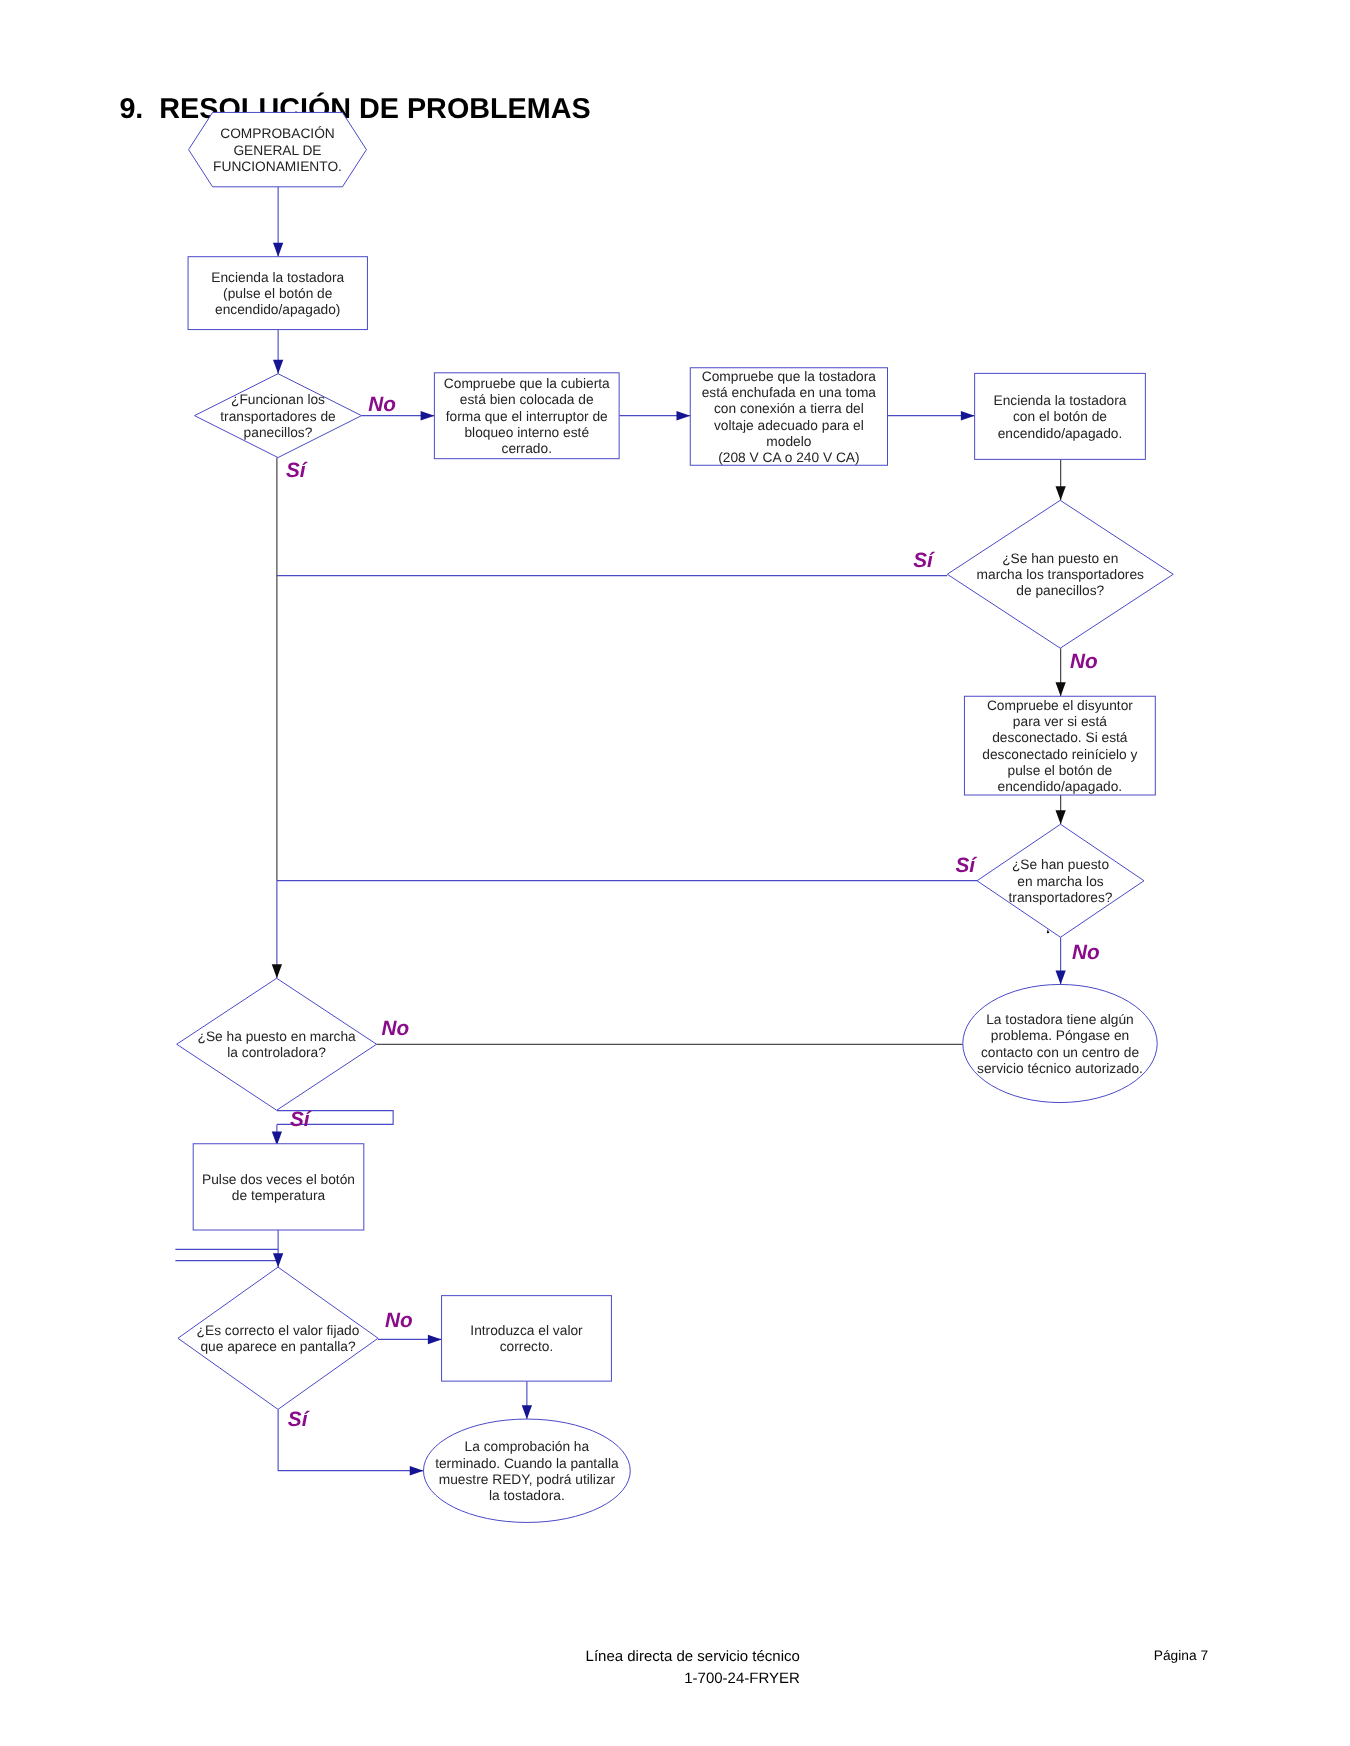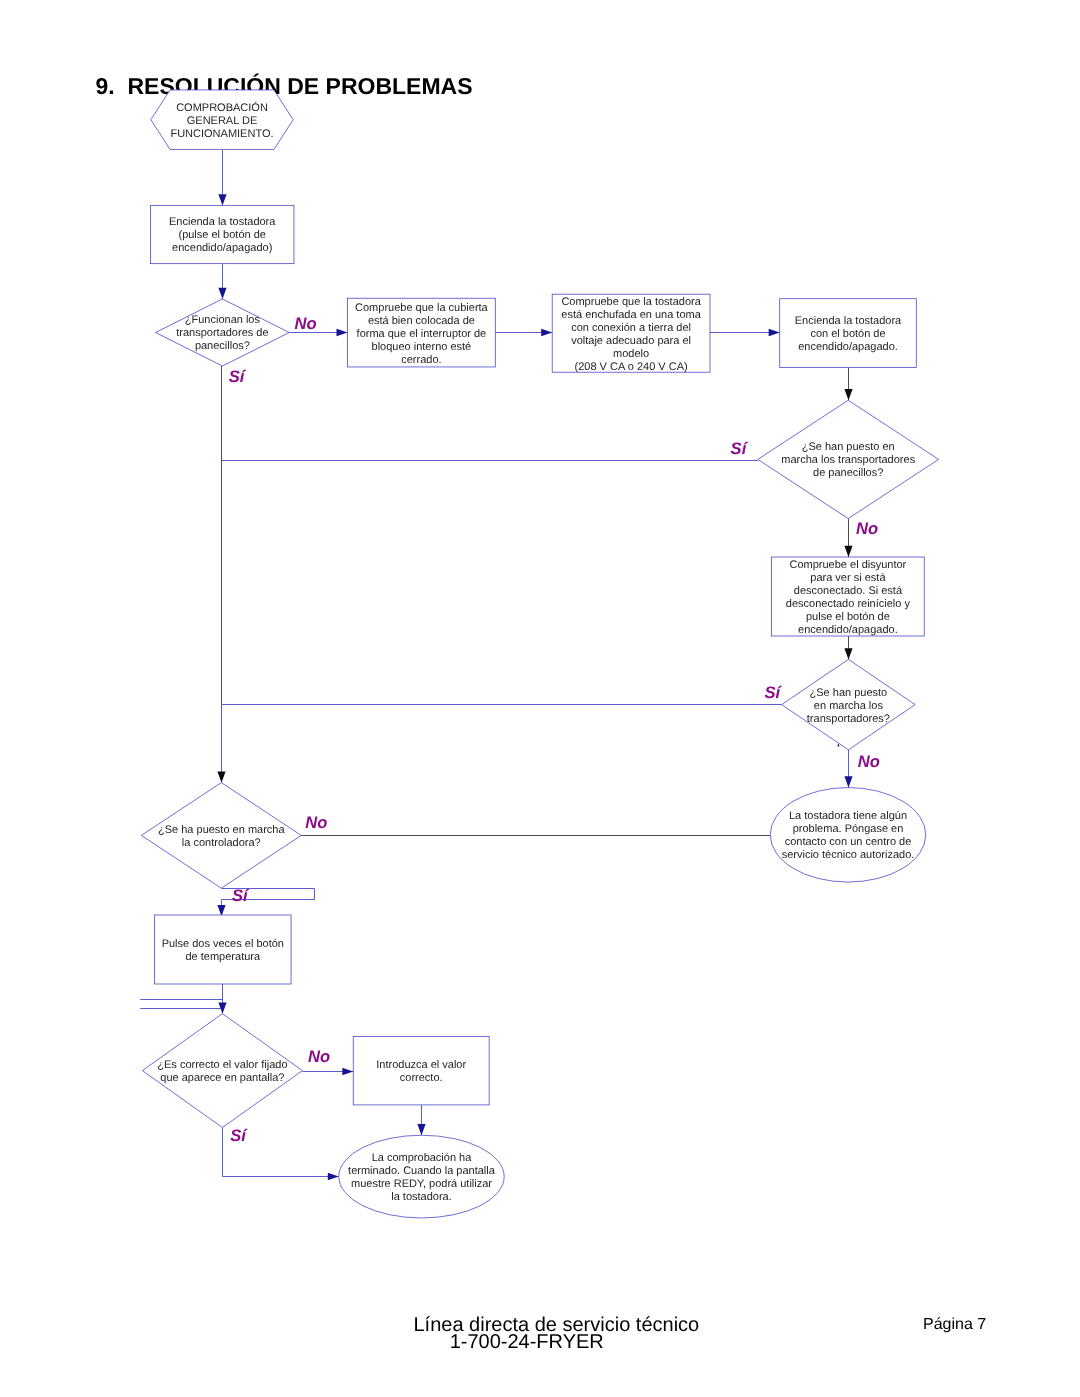--- a/index.html
+++ b/index.html
@@ -12,22 +12,22 @@
   #title .num{margin-right:12.8px;}
   svg#flow{position:absolute;left:0;top:0;width:1080px;height:1397px;}
   .nodetext{font-family:"Liberation Sans",sans-serif;fill:#242424;}
   .lbl{font-family:"Liberation Sans",sans-serif;font-weight:bold;
        font-style:italic;fill:#8b0c8b;}
   .shape{fill:#ffffff;stroke:#4a4ac8;stroke-width:0.8;}
   .conn{stroke:#4a4ac8;stroke-width:0.9;fill:none;}
   .conndk{stroke:#4d4d4d;stroke-width:1.0;fill:none;}
   .ahead{fill:#151593;}
   .aheadk{fill:#0c0c0c;}
-  #footL{position:absolute;left:413.5px;top:1317.2px;font-size:20px;line-height:16.7px;text-align:center;width:226.4px;white-space:nowrap;}
-  #footR{position:absolute;left:923.0px;top:1317.2px;font-size:16.0px;line-height:16.7px;}
+  #footL{position:absolute;left:413.5px;top:1317.2px;font-size:12px;line-height:16.7px;text-align:right;width:226.4px;white-space:nowrap;}
+  #footR{position:absolute;left:923.0px;top:1317.2px;font-size:11px;line-height:16.7px;}
 </style>
 </head>
 <body>
 
 <div id="page">
 
   <div id="title">
     <span class="num">9.</span><span>RESOLUCIÓN DE PROBLEMAS</span>
   </div>
 

